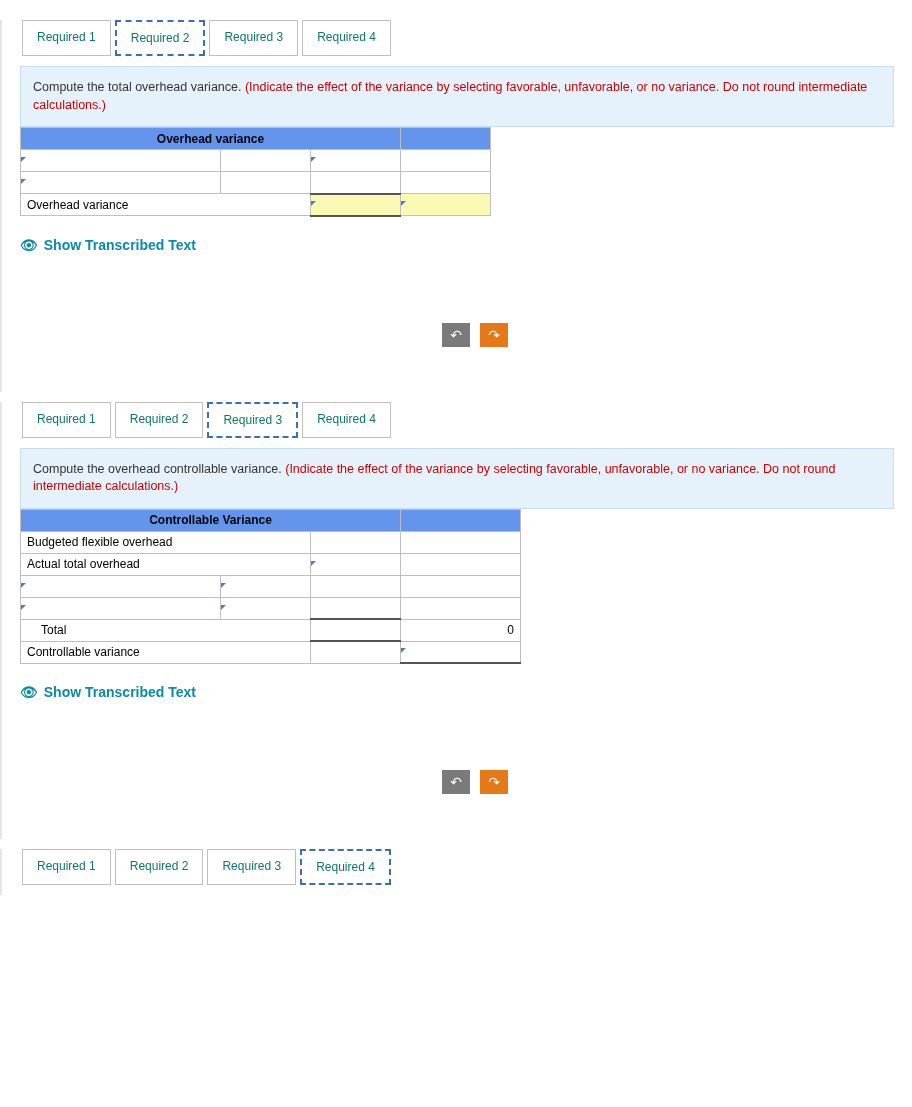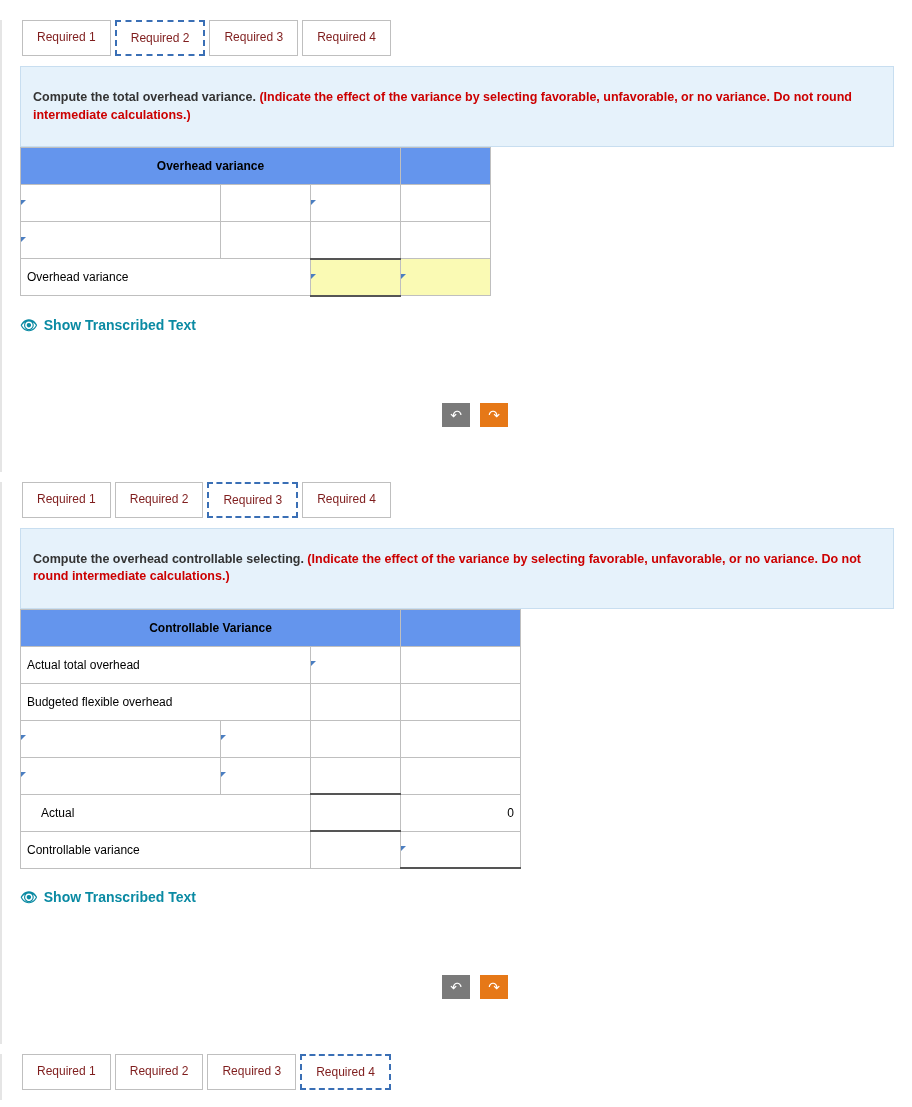--- a/index.html
+++ b/index.html
@@ -18,45 +18,44 @@
   .tabs {
     display: flex;
     gap: 4px;
     margin: 10px 0 0 20px;
   }
   .tab {
     border: 1px solid #bfbfbf;
     padding: 9px 14px;
     background: #fff;
     font-size: 12px;
-    color: #7f1d1d;
+    color: #0f766e;
     cursor: pointer;
   }
   .tab.dashed {
     border: 2px dashed #3a6fb5;
   }
   .instruction-box {
     background: #e6f2fb;
     border: 1px solid #c8def0;
     margin: 10px 18px 0 18px;
-    padding: 22px 12px;
+    padding: 12px 12px;
     font-size: 12.5px;
     line-height: 1.4;
     color: #333;
-    font-weight: bold;
   }
   .instruction-box .red { color: #cc0000; }
   .data-table {
     border-collapse: collapse;
     margin: 0 0 0 18px;
   }
   .data-table th, .data-table td {
     border: 1px solid #bfbfbf;
     font-size: 12px;
-    height: 37px;
+    height: 22px;
     vertical-align: middle;
     padding: 2px 6px;
   }
   .data-table th {
     background: #6495ed;
     color: #000;
     font-weight: bold;
     text-align: center;
   }
   .data-table td { background: #fff; }
@@ -159,52 +158,52 @@
 </div>
 
 <div class="section">
   <div class="tabs">
     <div class="tab">Required 1</div>
     <div class="tab">Required 2</div>
     <div class="tab dashed">Required 3</div>
     <div class="tab">Required 4</div>
   </div>
   <div class="instruction-box">
-    <span>Compute the overhead controllable selecting. </span><span class="red">(Indicate the effect of the variance by selecting favorable, unfavorable, or no variance. Do not round intermediate calculations.)</span>
+    <span>Compute the overhead controllable variance. </span><span class="red">(Indicate the effect of the variance by selecting favorable, unfavorable, or no variance. Do not round intermediate calculations.)</span>
   </div>
   <table class="data-table">
     <tbody>
         <tr>
           <th colspan="3">Controllable Variance</th>
           <th class="wide-col"></th>
         </tr>
     <tr>
+      <td class="label-cell-wide" colspan="2">Budgeted flexible overhead</td>
+      <td class="val-cell-narrow"></td>
+      <td class="val-cell"></td>
+    </tr>
+    <tr>
       <td class="label-cell-wide" colspan="2">Actual total overhead</td>
       <td class="val-cell-narrow corner-mark"></td>
       <td class="val-cell"></td>
     </tr>
     <tr>
-      <td class="label-cell-wide" colspan="2">Budgeted flexible overhead</td>
-      <td class="val-cell-narrow"></td>
-      <td class="val-cell"></td>
-    </tr>
-    <tr>
       <td class="label-cell corner-mark"></td>
       <td class="val-cell-narrow corner-mark"></td>
       <td class="val-cell-narrow"></td>
       <td class="val-cell"></td>
     </tr>
     <tr>
       <td class="label-cell corner-mark"></td>
       <td class="val-cell-narrow corner-mark"></td>
       <td class="val-cell-narrow bb-thick"></td>
       <td class="val-cell"></td>
     </tr>
     <tr>
-      <td class="label-cell indent" colspan="2">Actual</td>
+      <td class="label-cell indent" colspan="2">Total</td>
       <td class="val-cell-narrow bb-thick"></td>
       <td class="val-cell">0</td>
     </tr>
     <tr>
       <td class="label-cell-wide" colspan="2">Controllable variance</td>
       <td class="val-cell-narrow"></td>
       <td class="val-cell corner-mark bb-thick"></td>
     </tr>
   </tbody>
     </table>

